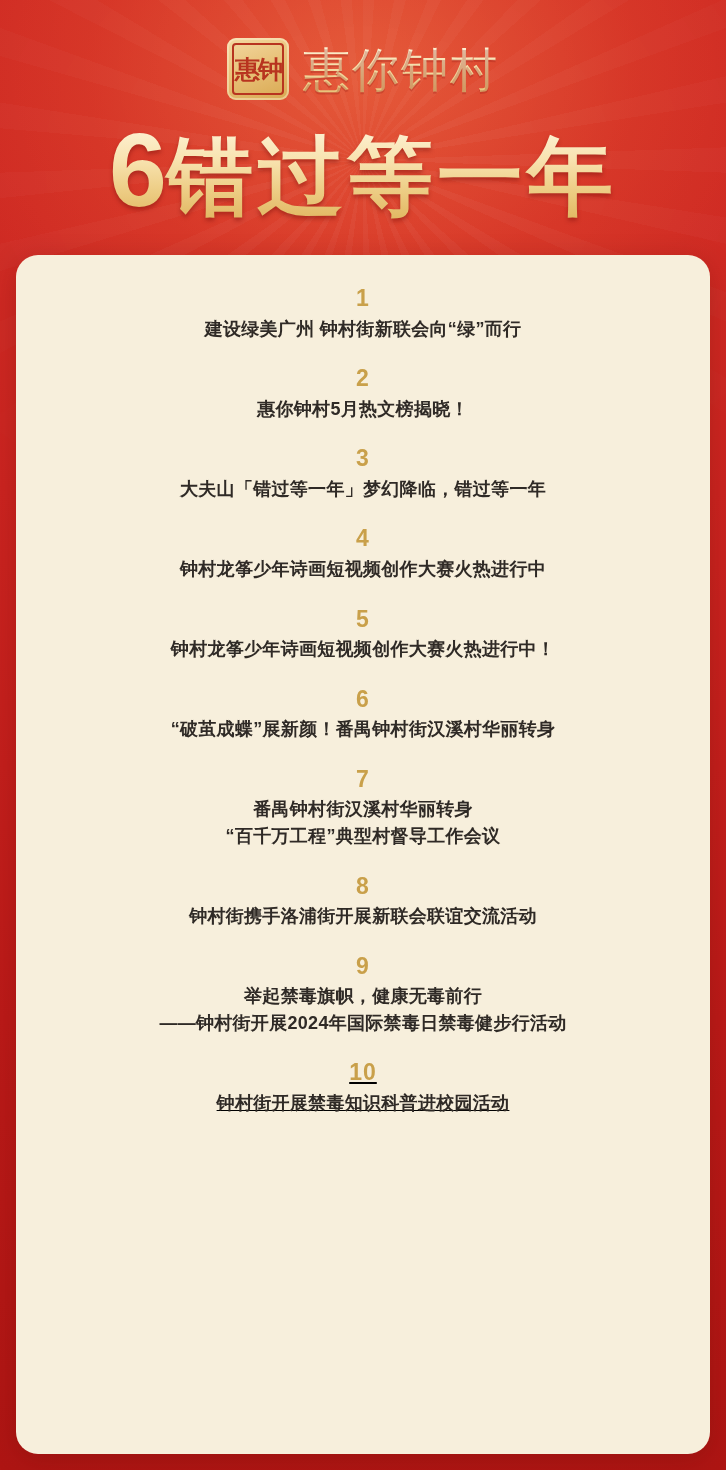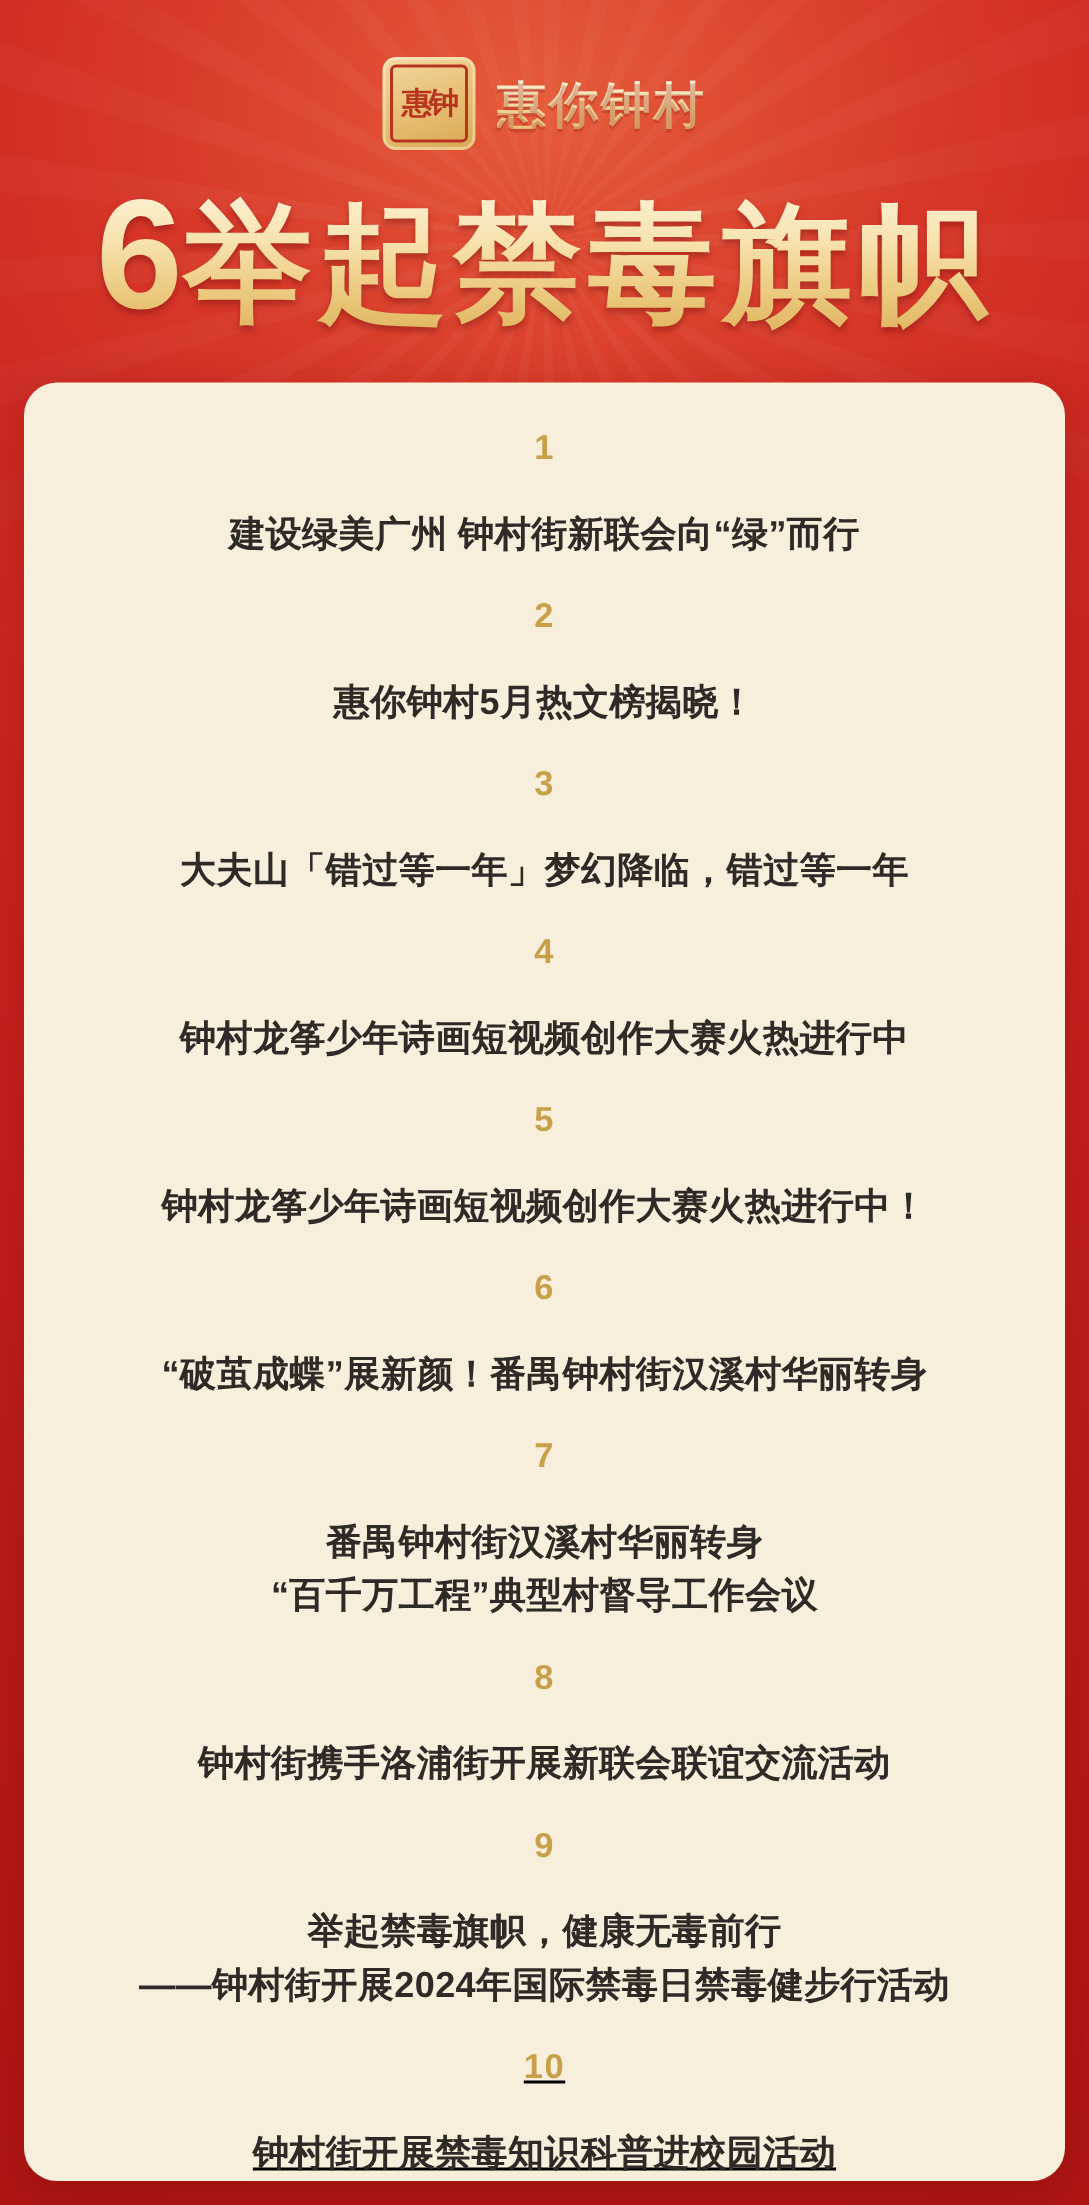--- a/index.html
+++ b/index.html
@@ -73,28 +73,28 @@
   }
   .seal-inner {
     width: 48px;
     height: 48px;
     border: 2px solid #b8341f;
     border-radius: 4px;
     display: flex;
     align-items: center;
     justify-content: center;
     color: #b8341f;
-    font-size: 20px;
+    font-size: 25px;
     font-weight: bold;
     letter-spacing: -2px;
     line-height: 1;
   }
   .brand-text {
-    font-size: 33px;
-    font-weight: bold;
+    font-size: 47px;
+    font-weight: normal;
     letter-spacing: 2px;
     line-height: 1;
     color: #f7e3b6;
     background: linear-gradient(180deg, #fdf3d8 0%, #f4dca6 45%, #e7c379 100%);
     -webkit-background-clip: text;
     background-clip: text;
     -webkit-text-fill-color: transparent;
     text-shadow: 0 2px 0 rgba(140,20,15,0.25);
   }
   .main-title {
@@ -134,46 +134,45 @@
   }
   .entry:last-child { margin-bottom: 0; text-decoration: underline; }
   .rank {
     font-size: 23px;
     font-weight: bold;
     color: #c9a04a;
     line-height: 1.5;
     letter-spacing: 1px;
   }
   .entry-title {
-    font-size: 24px;
+    font-size: 18px;
     font-weight: bold;
     color: #2f2a26;
     line-height: 1.48;
     letter-spacing: 0.3px;
     padding: 0 8px;
-    margin-top: 23px;
   }
   .entry-title .ln { display: block; }
 </style>
 </head>
 <body>
 
 <div class="poster">
   <div class="glow"></div>
   <div class="rays"></div>
 
   <div class="header">
     <div class="brandline">
       <div class="seal">
         <div class="seal-inner">惠钟</div>
       </div>
       <div class="brand-text">惠你钟村</div>
     </div>
     <div class="main-title">
-      <span class="num">6</span><span>举起禁毒旗帜</span>
+      <span class="num">6</span><span>错过等一年</span>
     </div>
   </div>
 
   <div class="card">
 
     <div class="entry">
       <div class="rank">1</div>
       <div class="entry-title">
         <span class="ln">建设绿美广州 钟村街新联会向“绿”而行</span>
       </div>

